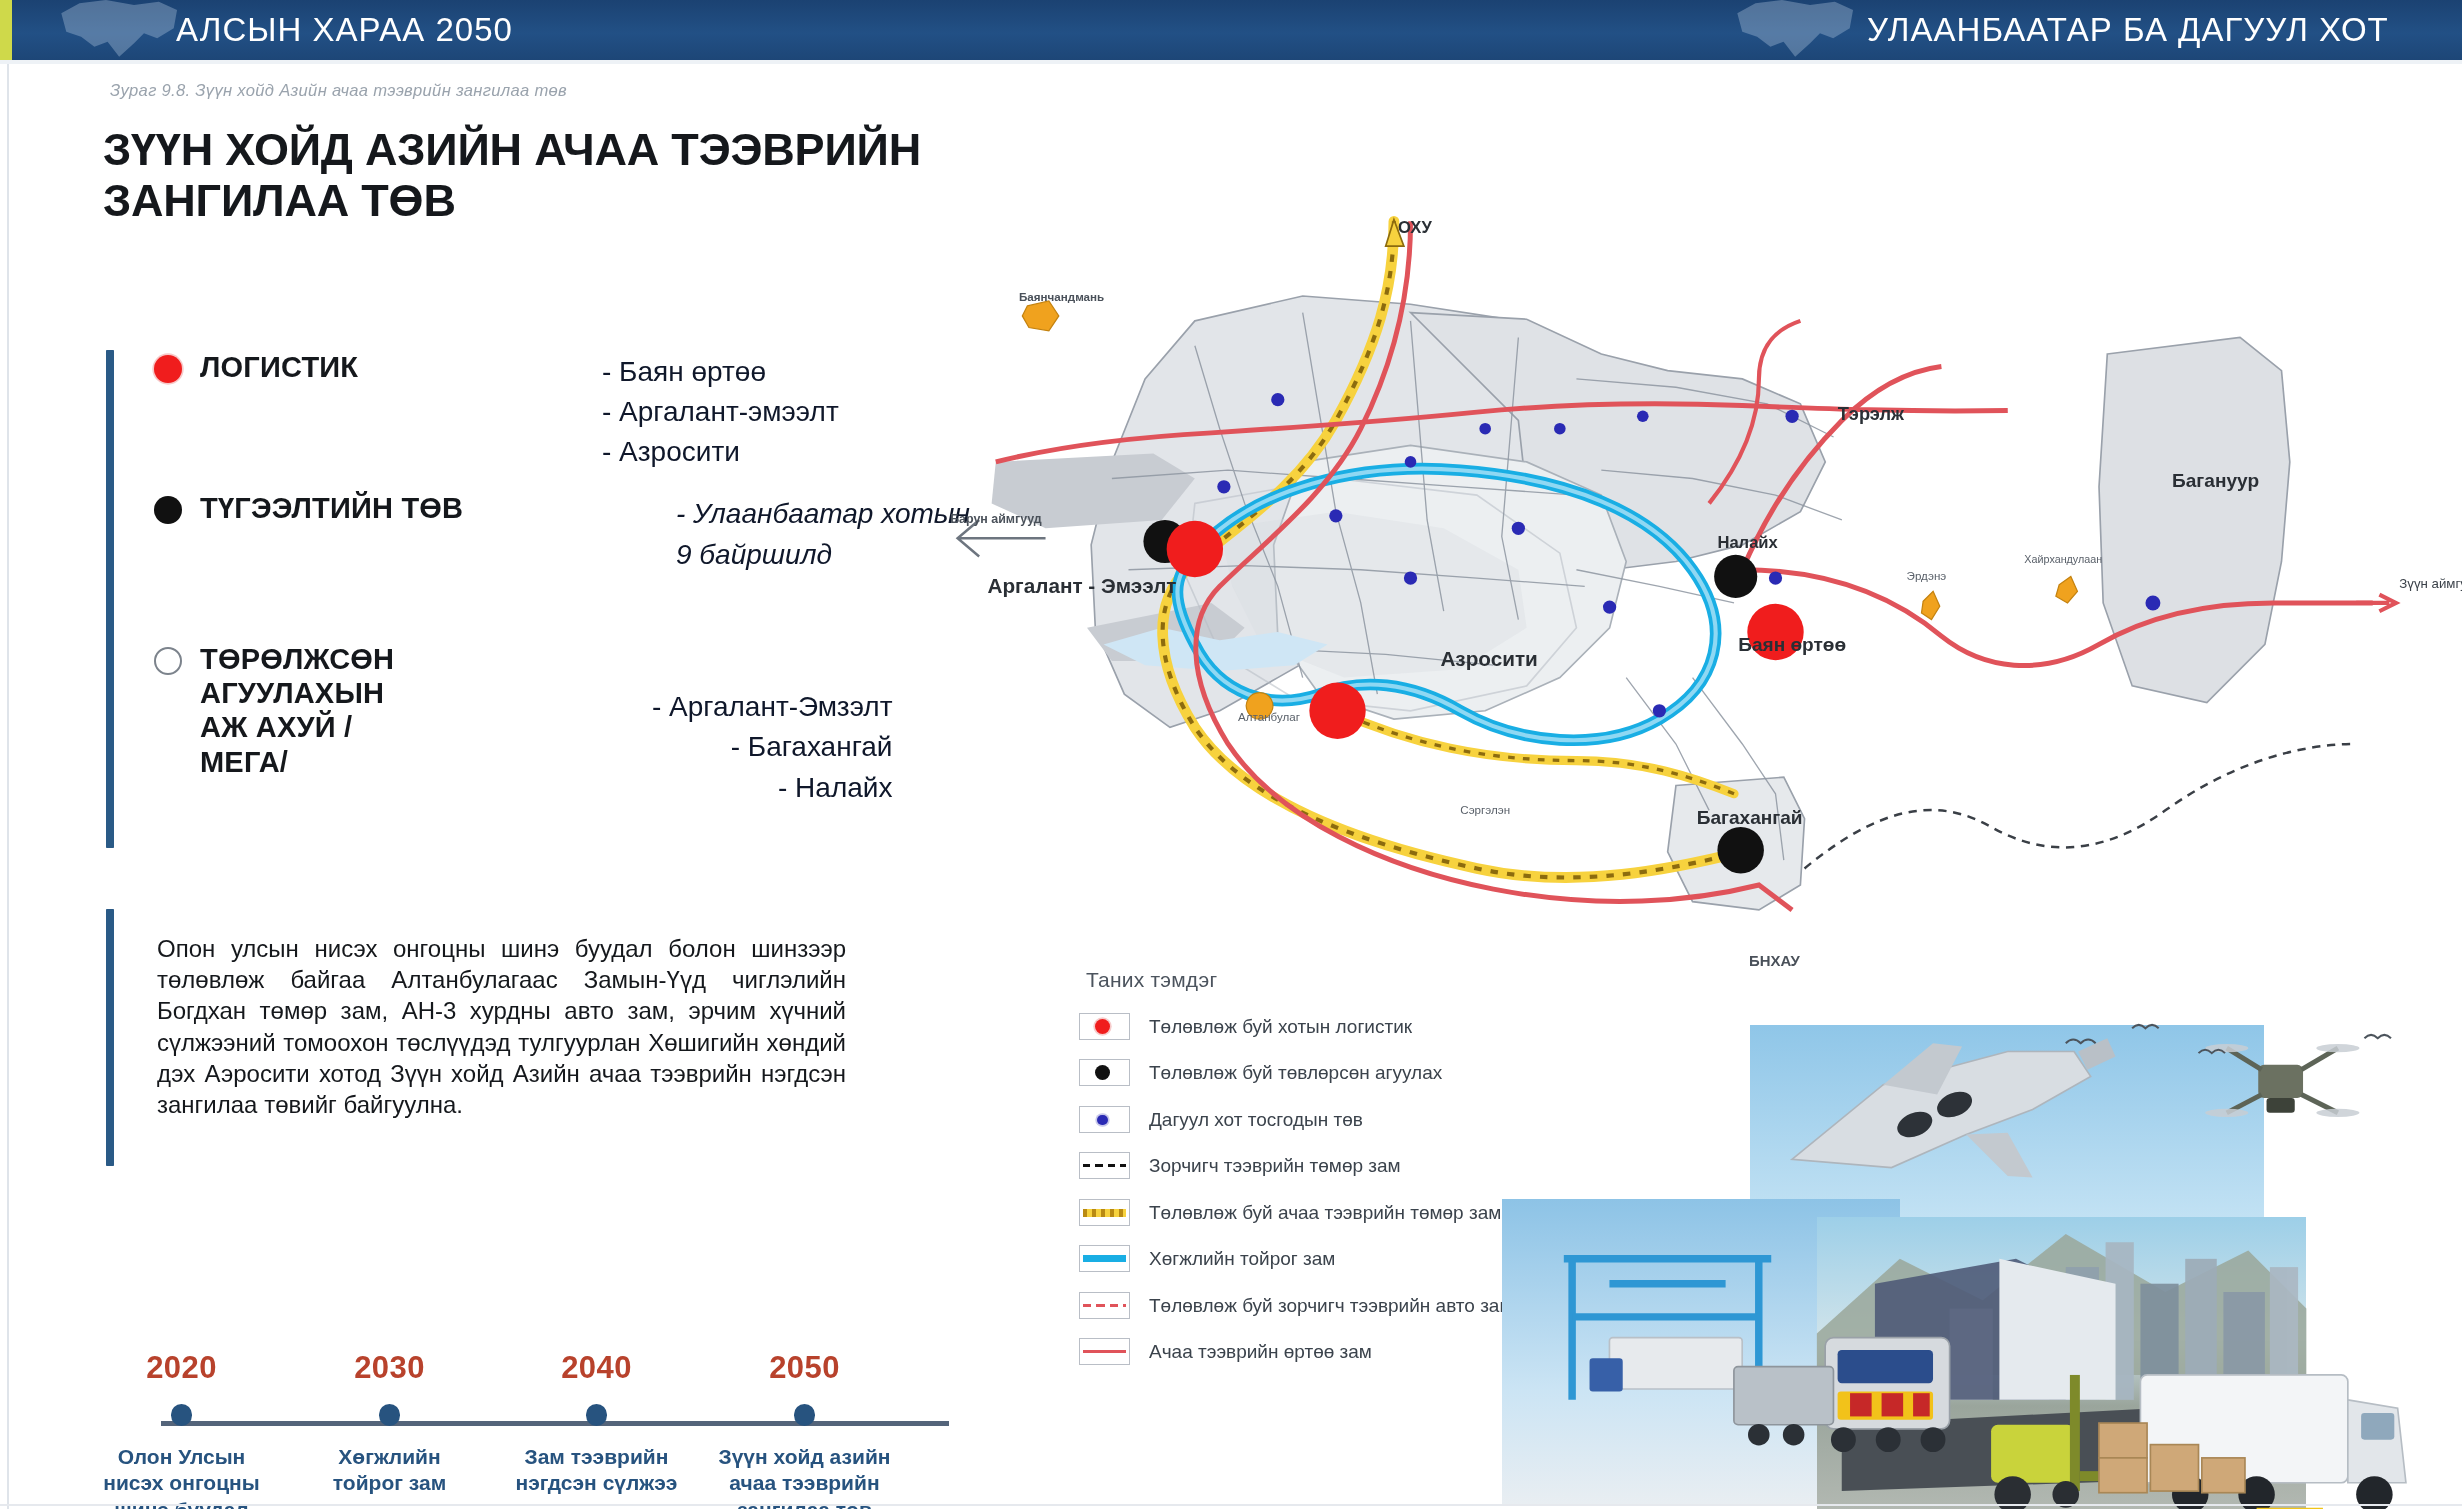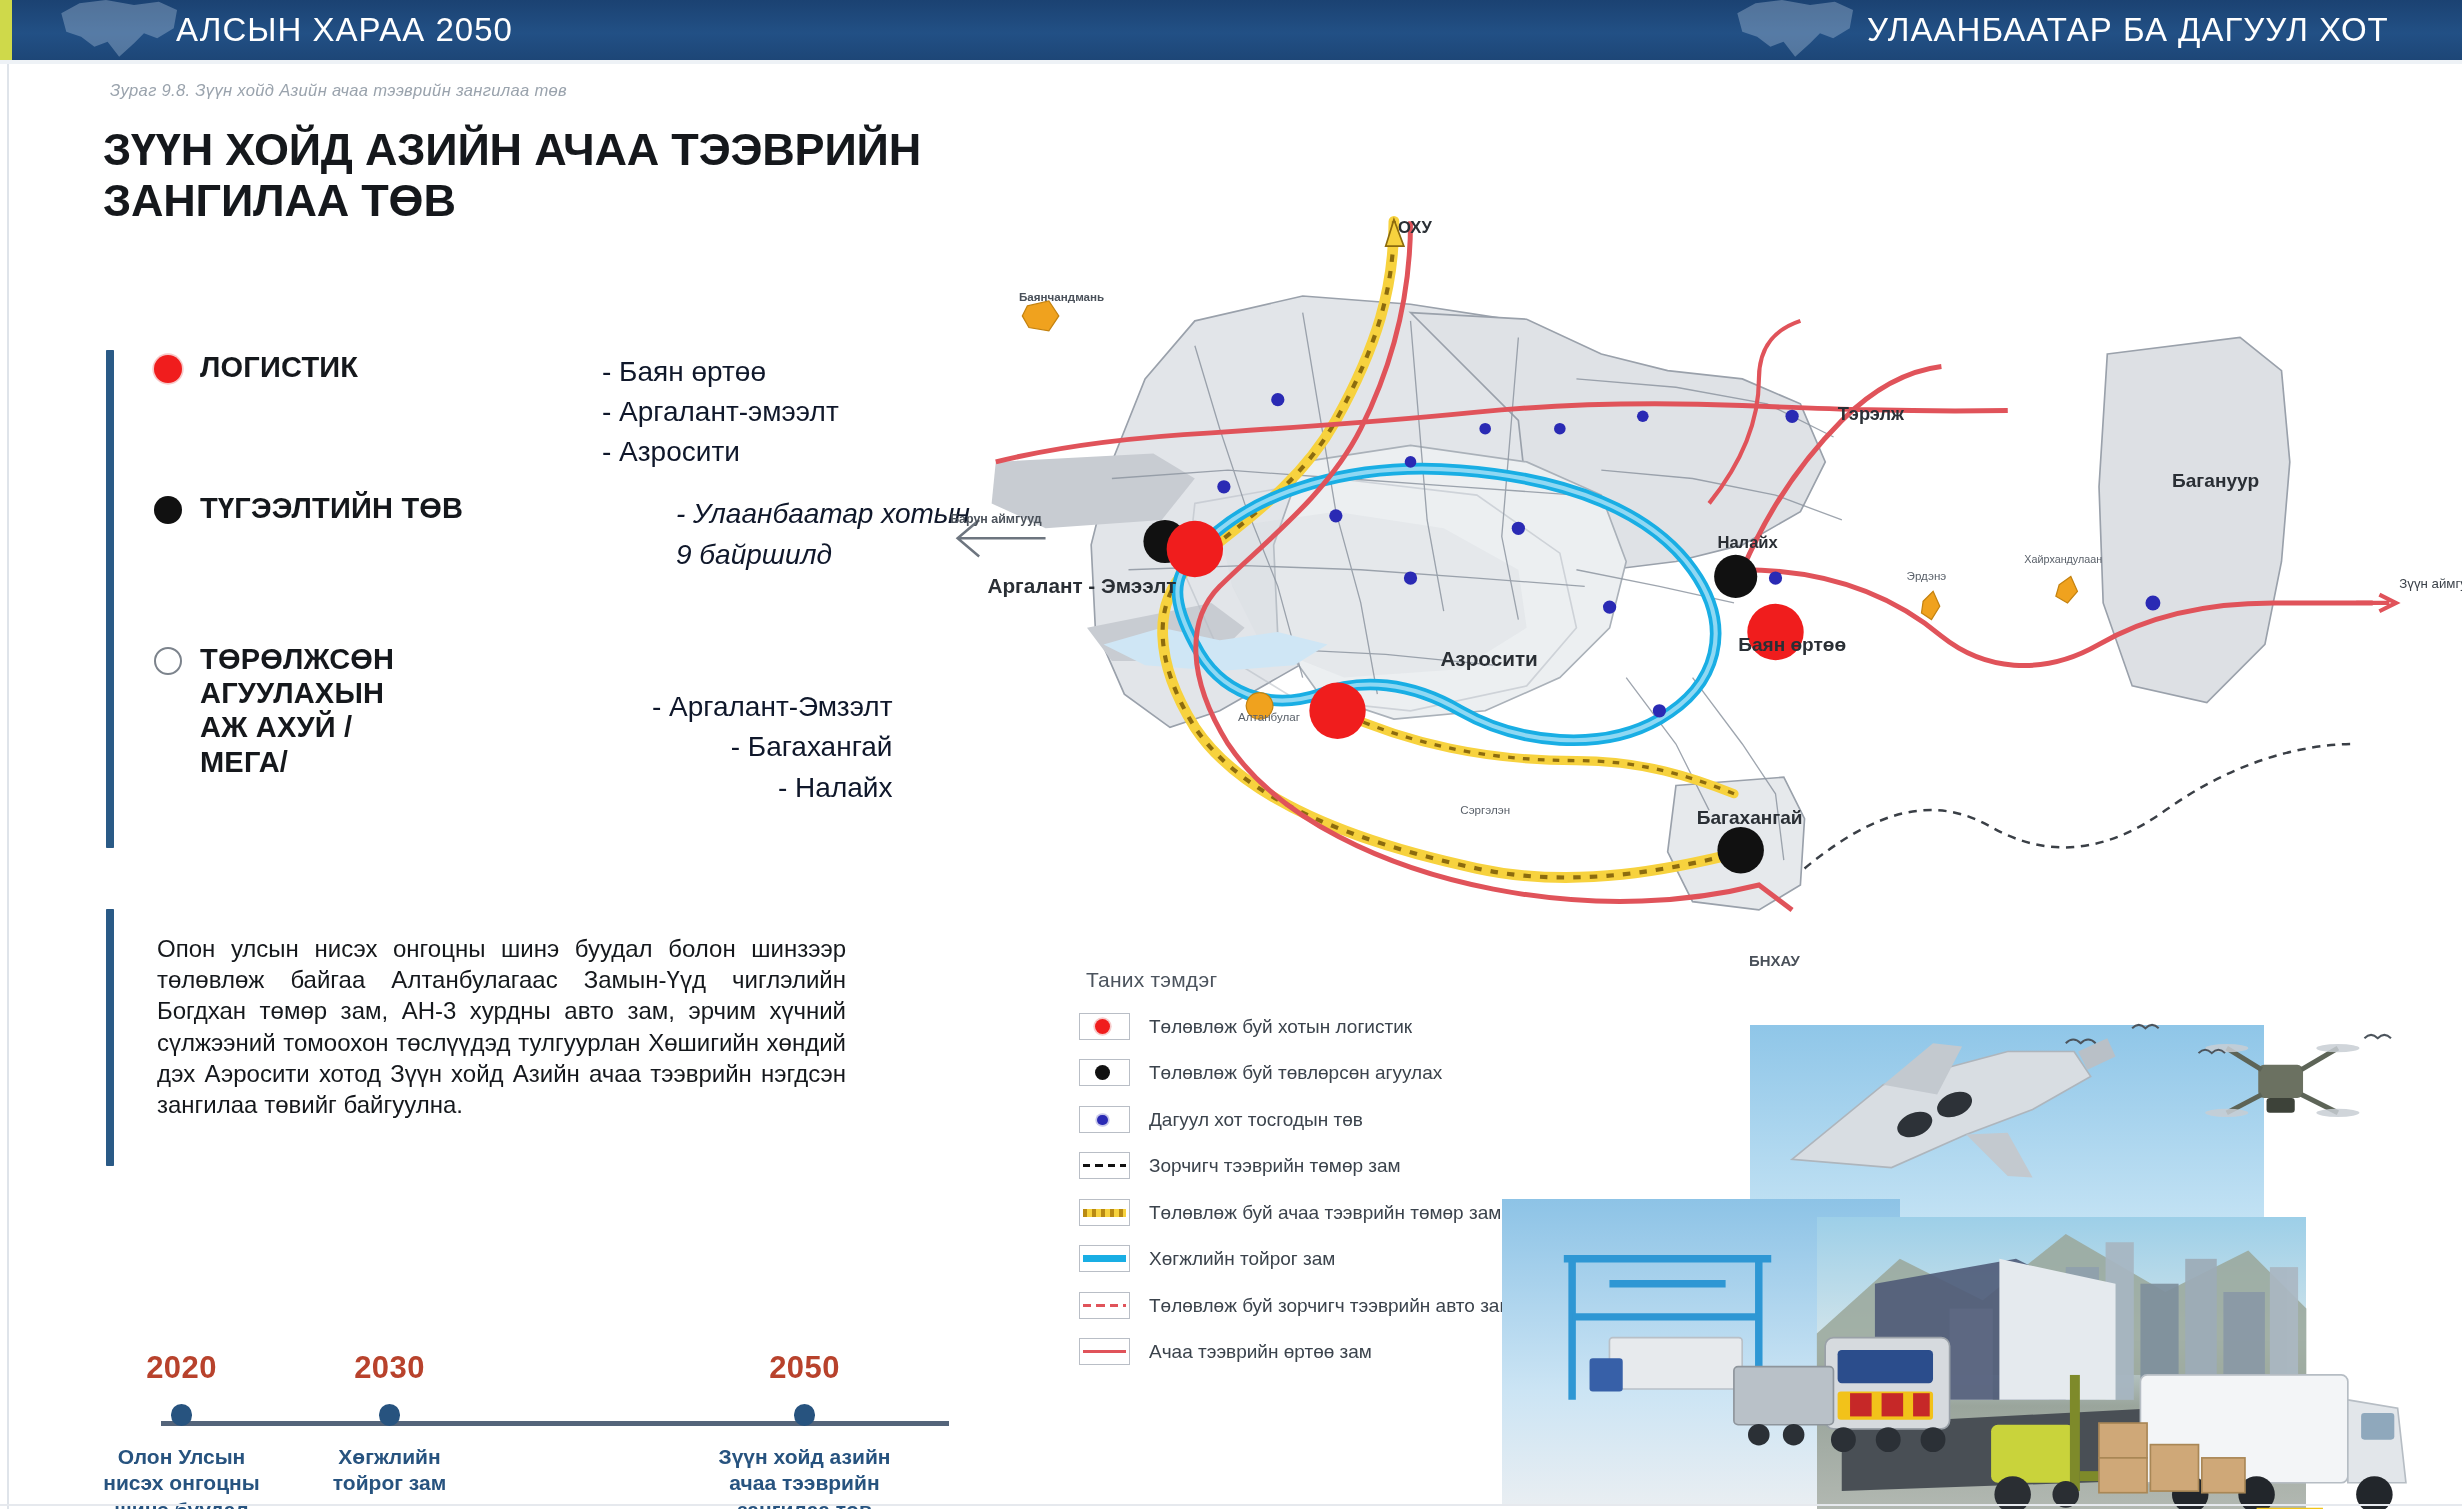--- a/index.html
+++ b/index.html
@@ -179,20 +179,26 @@
 шинэ буудал</div>
     </div>
 
     <div class="tl-step" style="left:162px">
       <div class="tl-year">2030</div>
       <div class="tl-dot"></div>
       <div class="tl-label" style="white-space:pre-line">Хөгжлийн
 тойрог зам</div>
     </div>
 
+    <div class="tl-step" style="left:369px">
+      <div class="tl-year">2040</div>
+      <div class="tl-dot"></div>
+      <div class="tl-label" style="white-space:pre-line">Зам тээврийн
+нэгдсэн сүлжээ</div>
+    </div>
 
     <div class="tl-step" style="left:577px">
       <div class="tl-year">2050</div>
       <div class="tl-dot"></div>
       <div class="tl-label" style="white-space:pre-line">Зүүн хойд азийн
 ачаа тээврийн
 зангилаа төв</div>
     </div>
   </div>
 

